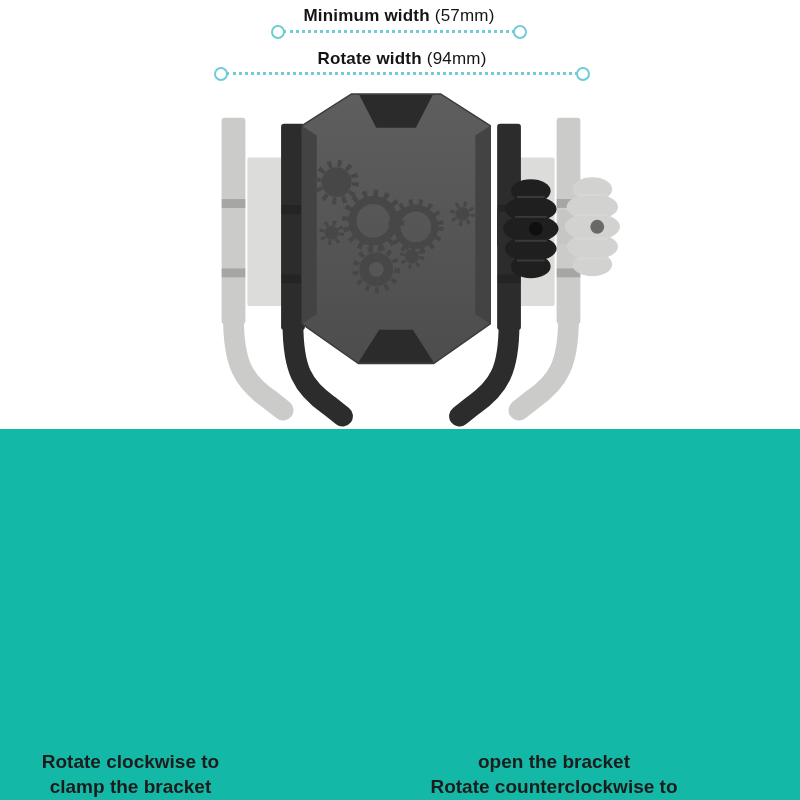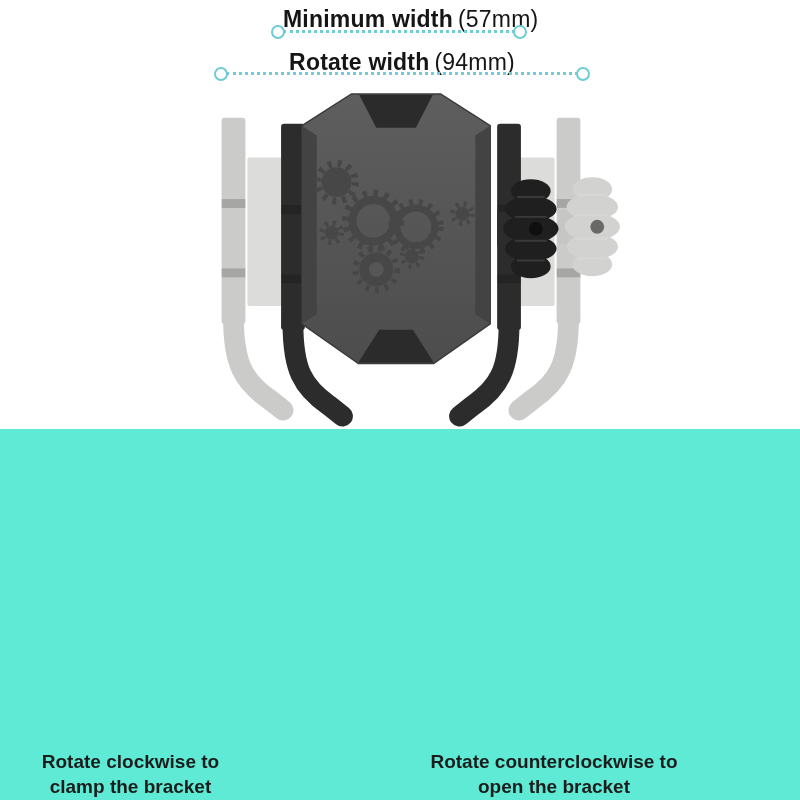--- a/index.html
+++ b/index.html
@@ -4,34 +4,34 @@
 <style>
   html,body{margin:0;padding:0;background:#fff;}
   .stage{
     position:relative;width:800px;height:800px;overflow:hidden;
     font-family:"Liberation Sans","DejaVu Sans",sans-serif;
     background:#ffffff;
   }
   
   .dim-label{
     position:absolute;text-align:center;color:#151515;
-    font-size:23px;font-weight:700;letter-spacing:.2px;white-space:nowrap;
+    font-size:17px;font-weight:700;letter-spacing:.2px;white-space:nowrap;
   }
   .dim-label .val{font-weight:400;margin-left:5px;}
   .dim-line{position:absolute;height:0;border-top:3px dotted #6fccd5;}
   .dim-dot{
     position:absolute;width:10px;height:10px;border-radius:50%;
     background:#fff;border:2px solid #6fccd5;top:-8px;
   }
   .dim-dot.start{left:-12px;}
   .dim-dot.end{right:-12px;}
   
   .bottom-section{
     position:absolute;left:0;top:429px;width:800px;height:371px;
-    background:#5eead4;
+    background:#14b8a6;
   }
   .caption{
     position:absolute;text-align:center;color:#1c1c1c;
     font-size:19px;font-weight:700;line-height:25px;
   }
   .caption div{white-space:nowrap;}
   .caption-left{left:110px;top:749px;width:275px;}
   .caption-right{left:415px;top:749px;width:278px;}
   .top-product{position:absolute;left:178px;top:88px;width:446px;height:342px;}
   .ghost{ --arm:#cbcbca; --ghost2:#dcdcda; }
@@ -148,17 +148,17 @@
     <use href="#knob" transform="translate(356,142)"></use>
   </svg>
 
   <div class="bottom-section">
 
     <div class="caption caption-left" style="top:320px;left:-7px;position:absolute;width:275px;">
       <div>Rotate clockwise to</div>
       <div>clamp the bracket</div>
     </div>
     <div class="caption caption-right" style="top:320px;left:415px;position:absolute;width:278px;">
+      <div>open the bracket</div>
       <div>Rotate counterclockwise to</div>
-      <div>open the bracket</div>
     </div>
   </div>
 </div>
 
 </body></html>

